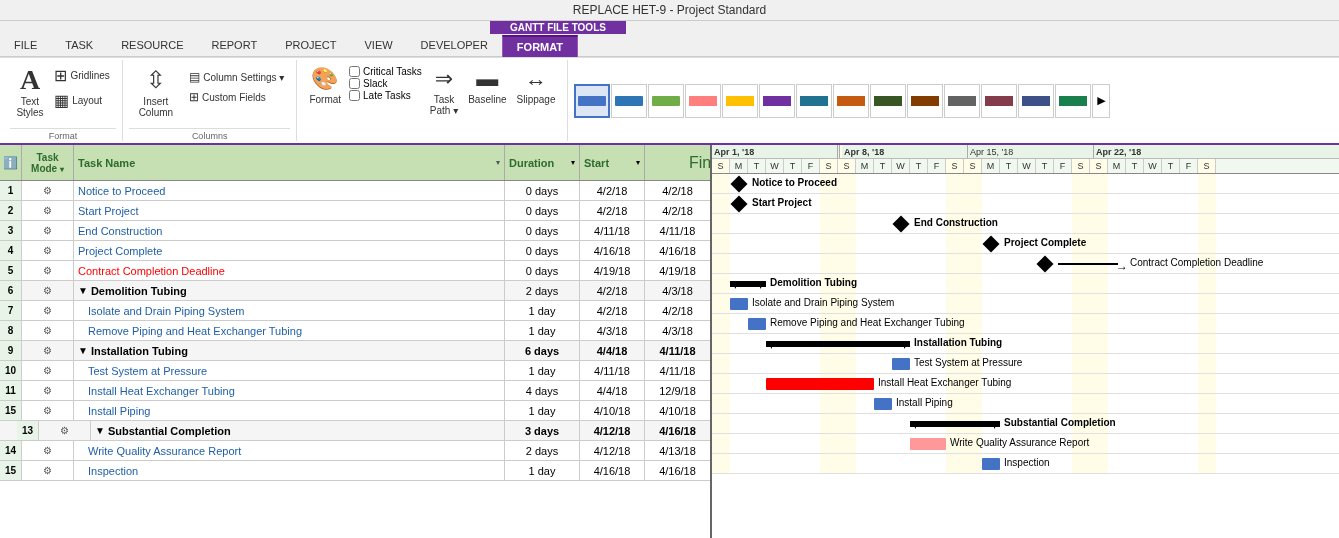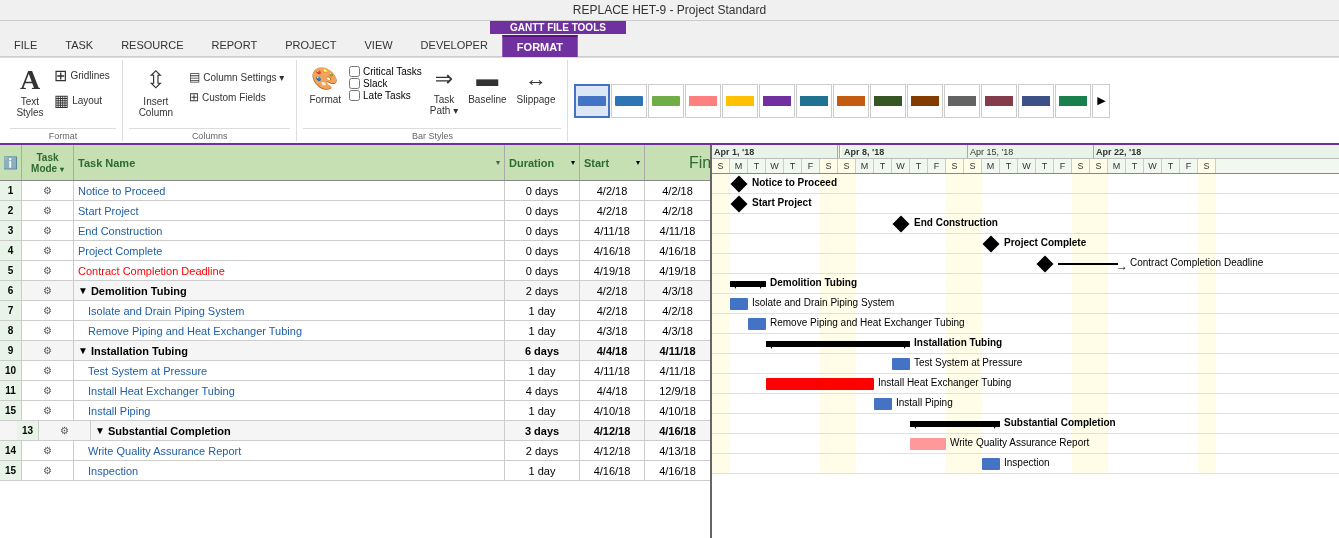--- a/index.html
+++ b/index.html
@@ -129,21 +129,20 @@
         <div class="ribbon-btn">
           <div style="font-size:22px;">▬</div>
           <div class="label">Baseline</div>
         </div>
         <div class="ribbon-btn">
           <div style="font-size:22px;">↔</div>
           <div class="label">Slippage</div>
         </div>
       </div>
     </div>
-    <div class="ribbon-group-label">Bar Styles</div>
   </div>
 
   <div style="flex:1; display:flex; flex-direction:column; padding:2px 4px;">
     <div class="gantt-style-icons" style="flex:1; overflow:hidden;">
 
       <div style="display:flex; gap:1px; align-items:center; flex-wrap:wrap;">
 
         <div style="width:36px; height:34px; border:2px solid #4472c4; background:#dce6f4; display:flex; align-items:center; justify-content:center; cursor:pointer;">
           <div style="width:28px; height:10px; background:#4472c4; border-radius:1px;"></div>
         </div>

